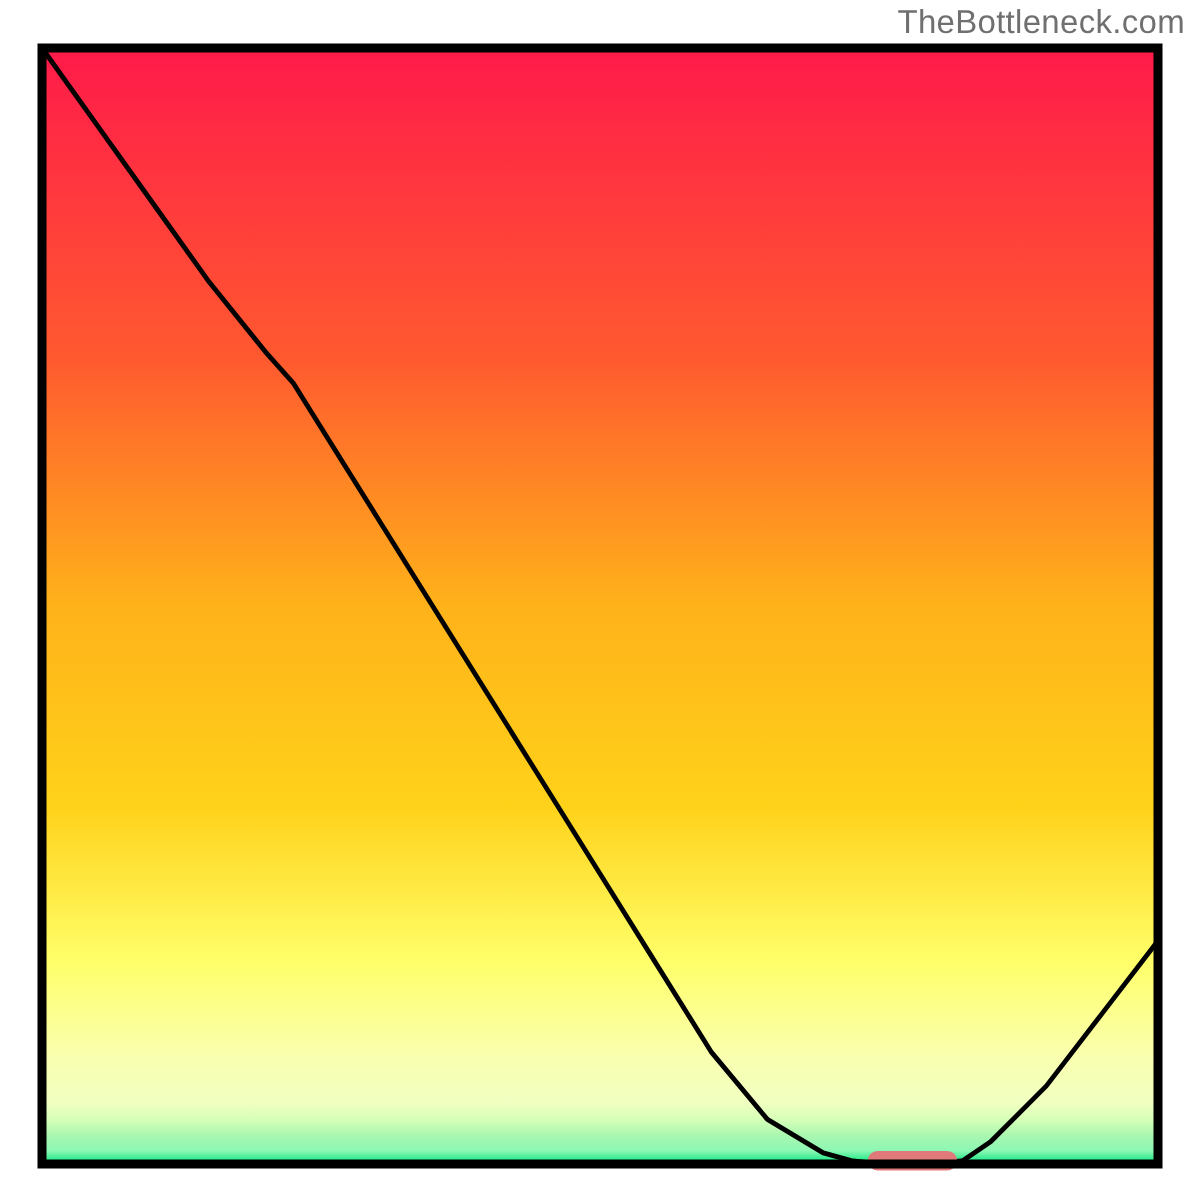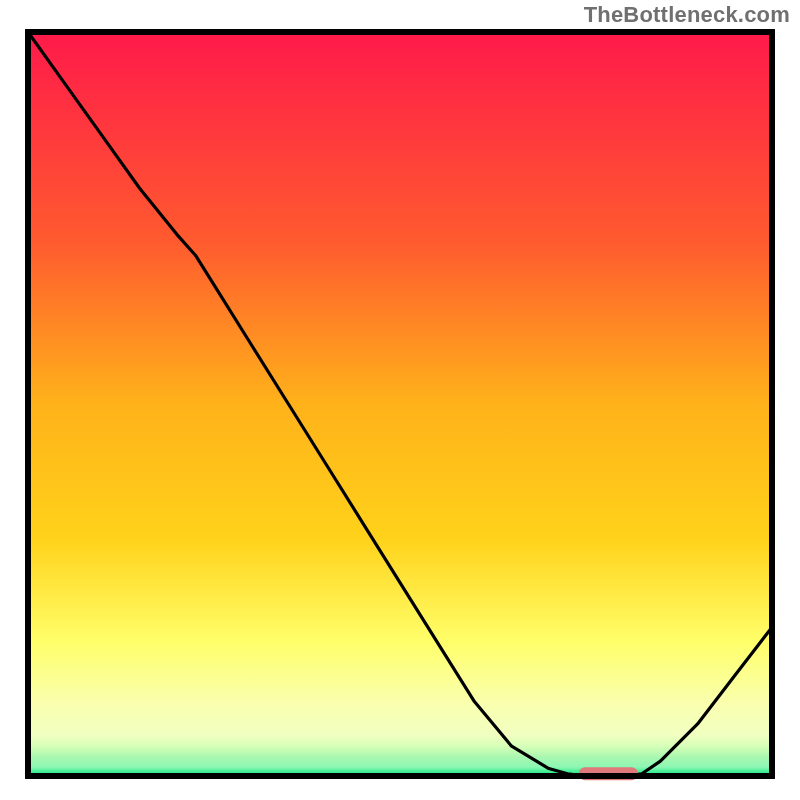--- a/index.html
+++ b/index.html
@@ -13,21 +13,21 @@
   .wrap {
     position: relative;
     width: 800px;
     height: 800px;
   }
   .watermark {
     position: absolute;
     top: 2px;
     right: 10px;
     font-size: 22px;
-    font-weight: 700;
+    font-weight: 400;
     color: #707070;
     letter-spacing: 0.2px;
   }
   .plot {
     position: absolute;
     left: 22px;
     top: 26px;
     width: 756px;
     height: 756px;
     background: #ffffff;

